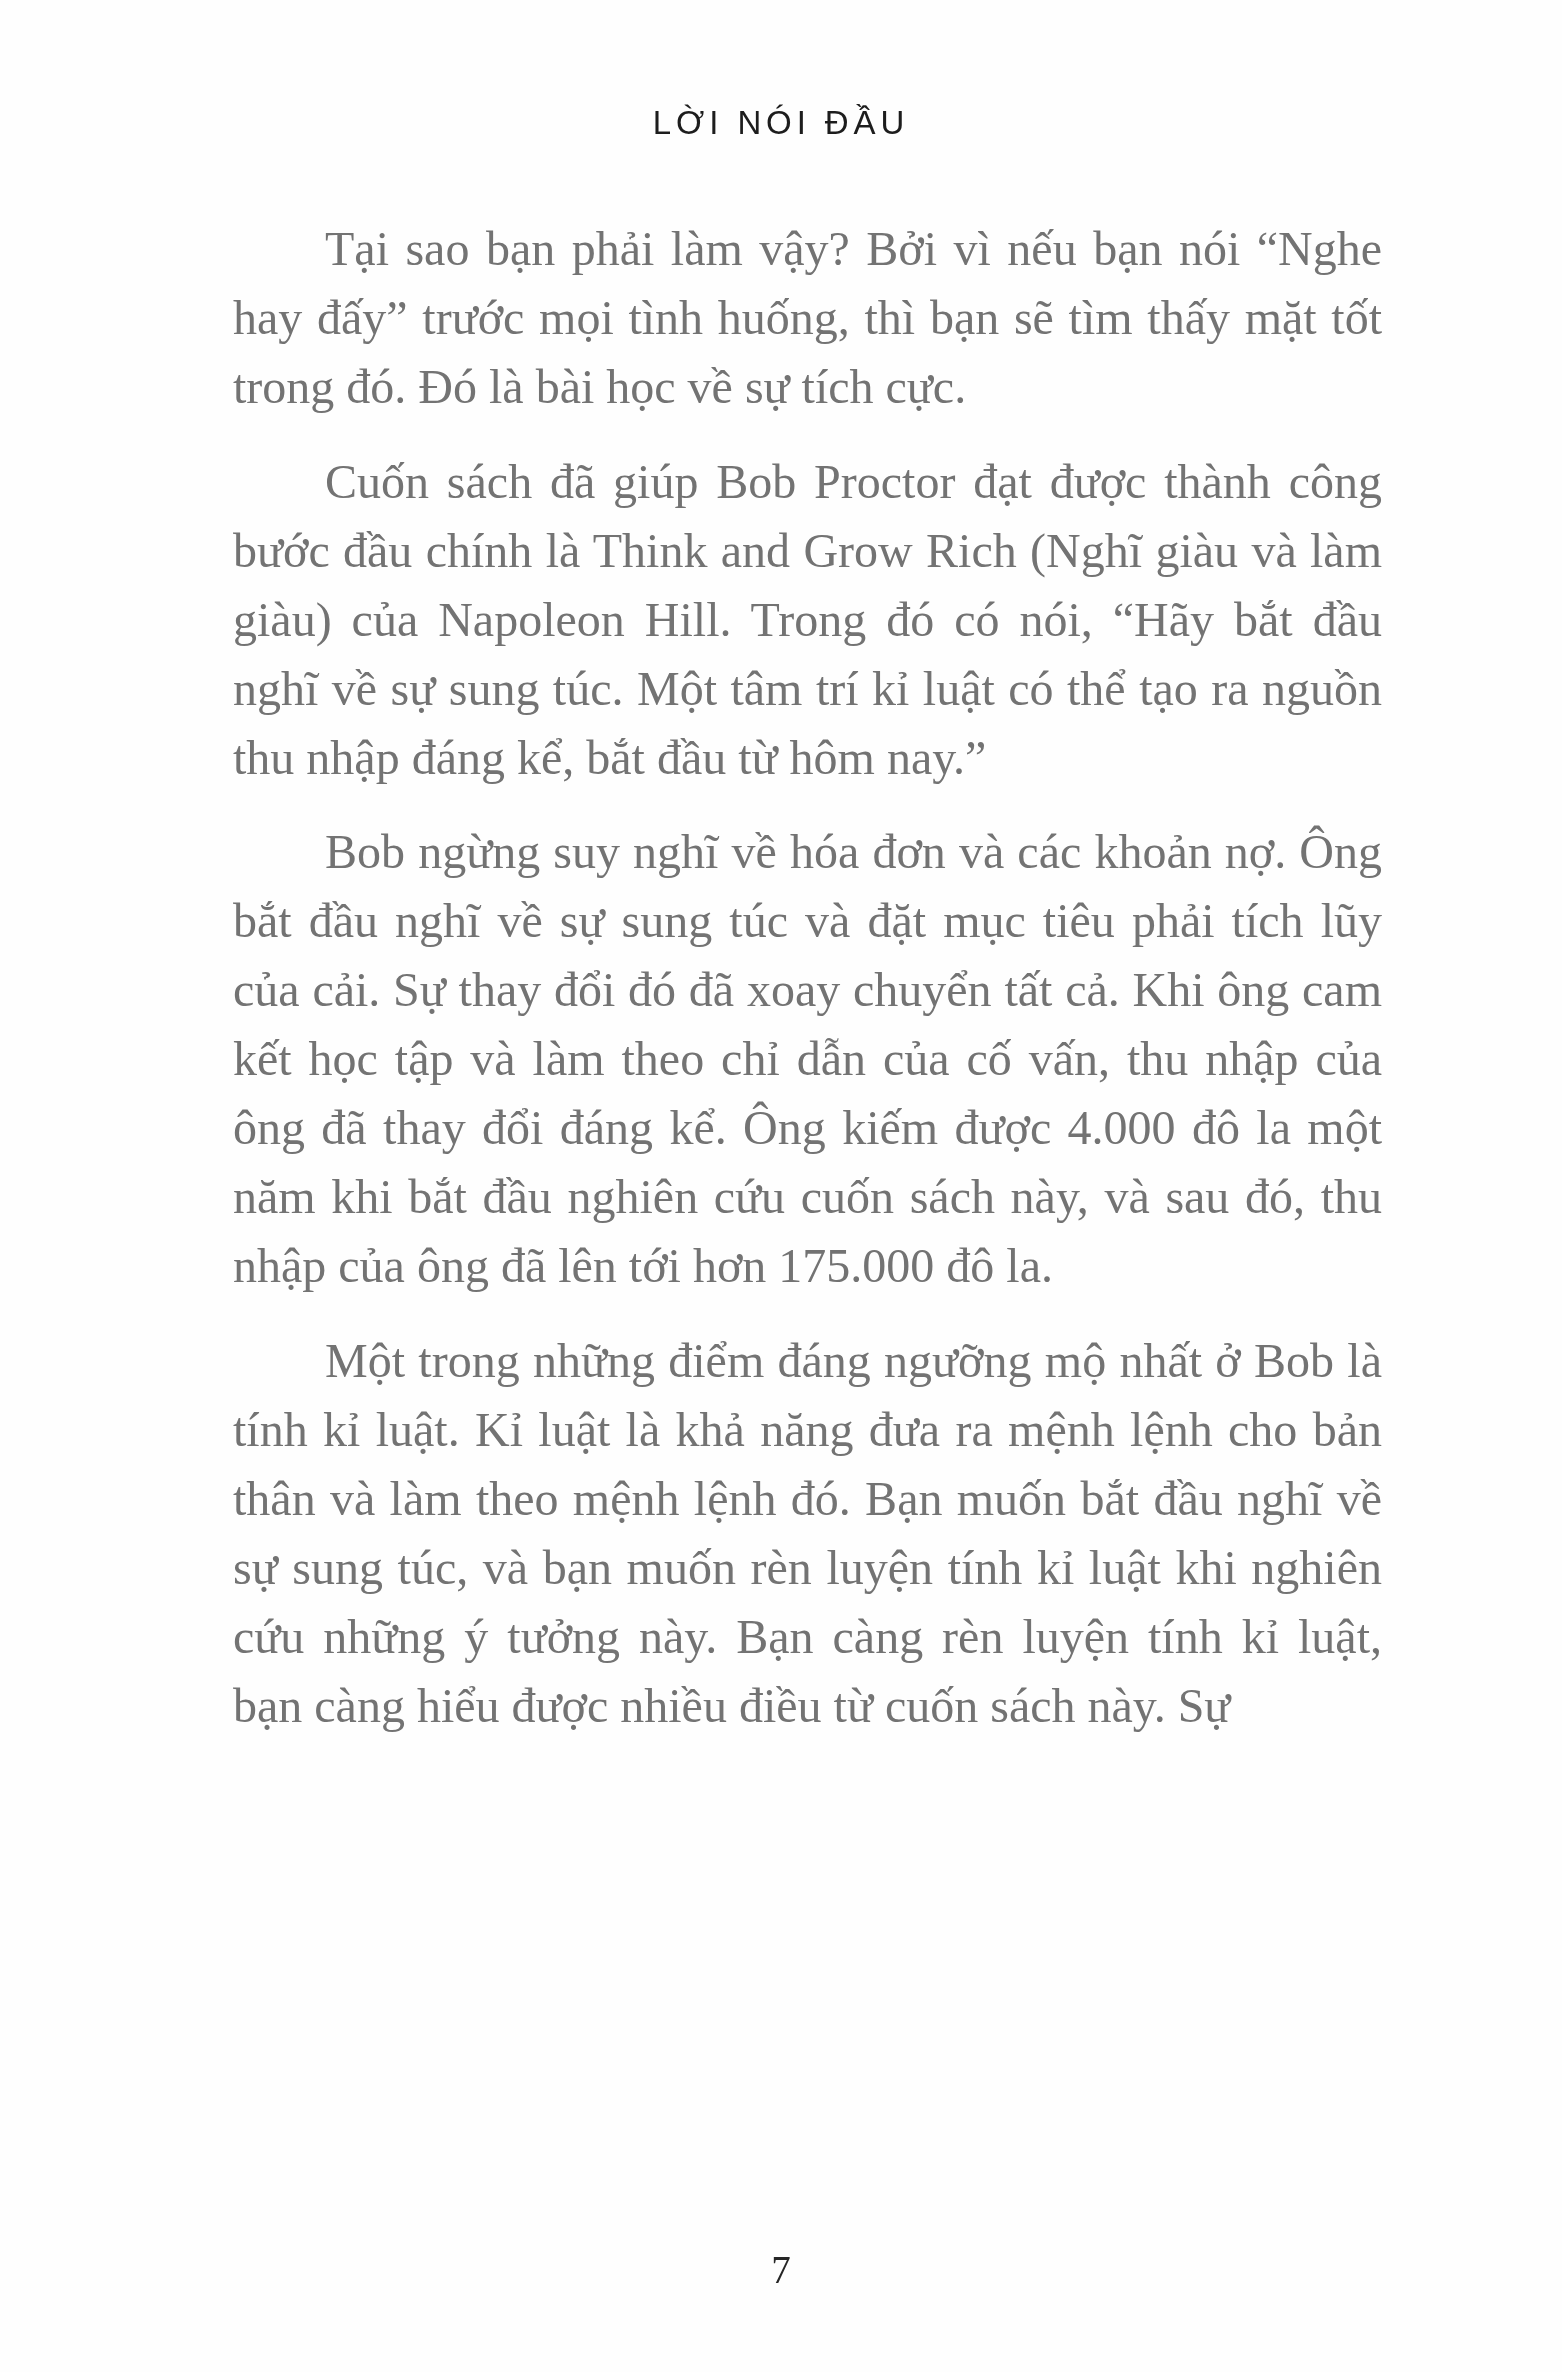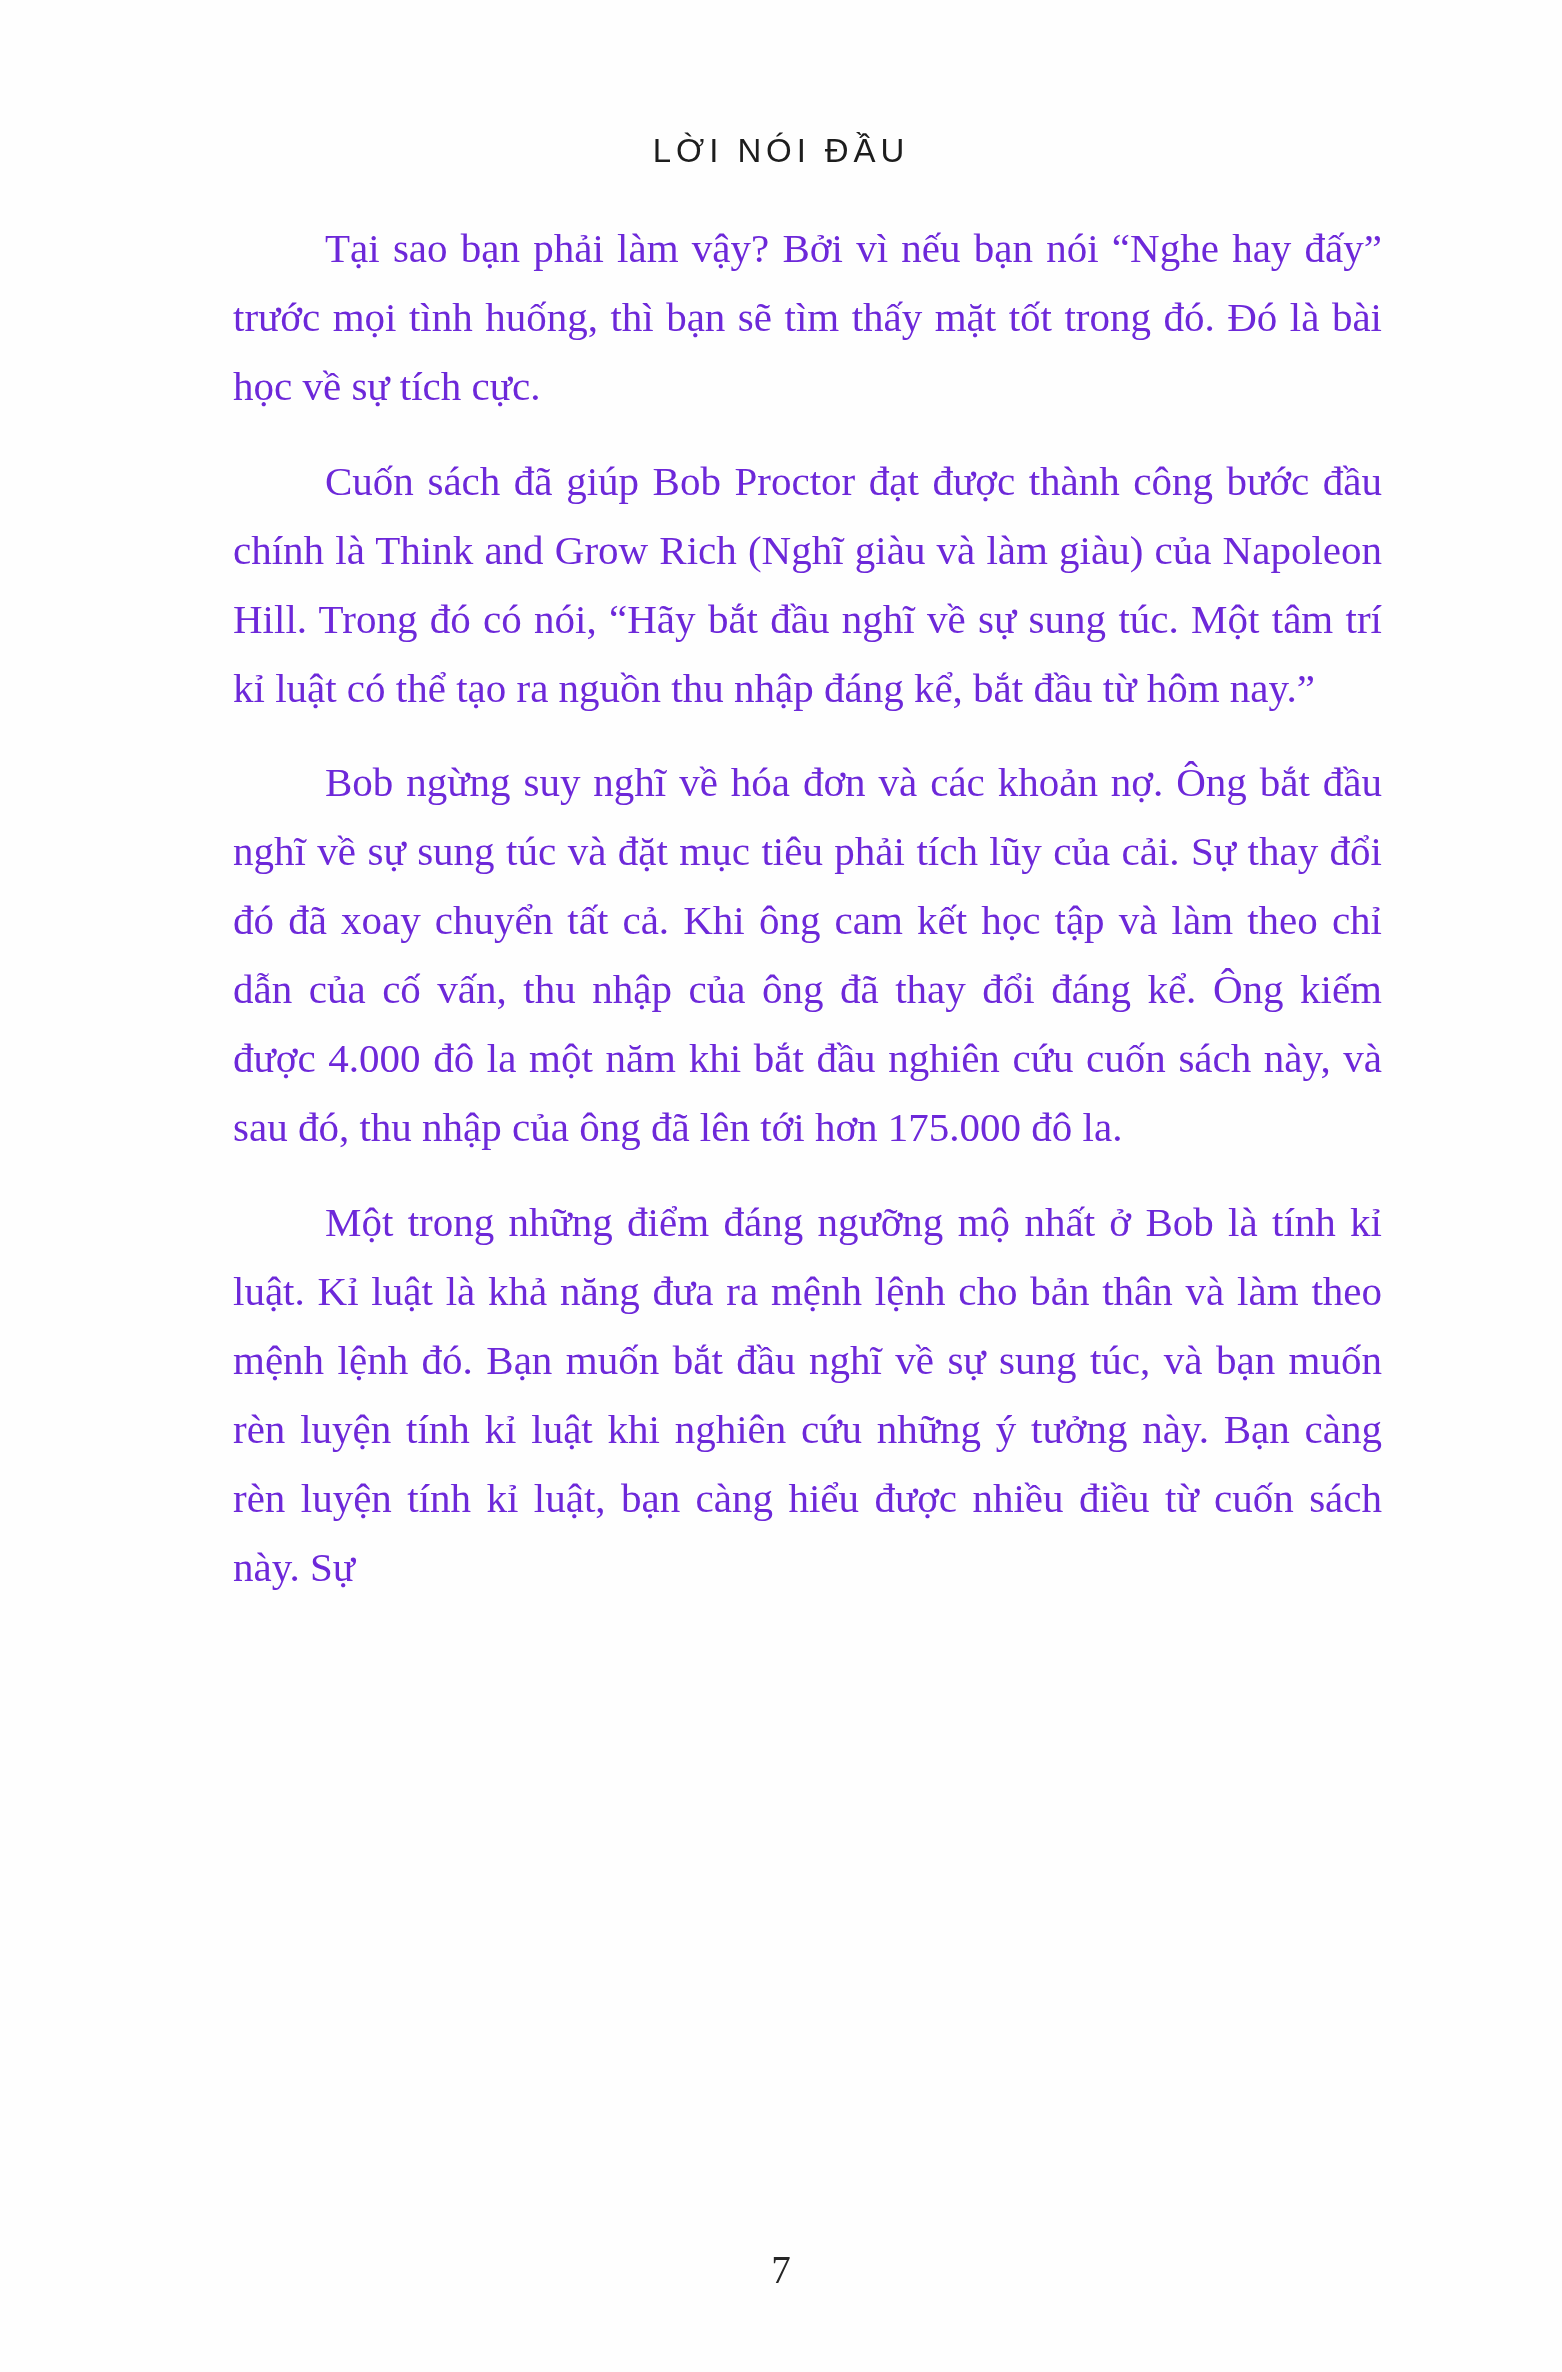--- a/index.html
+++ b/index.html
@@ -12,39 +12,39 @@
     width: 1562px;
     height: 2373px;
     margin: 0 auto;
     background: #fefefe;
     color: #222222;
     font-family: "Liberation Serif", serif;
     overflow: hidden;
   }
   .running-header {
     position: absolute;
-    top: 132px;
+    top: 104px;
     left: 0;
     width: 100%;
     text-align: center;
     font-family: "Liberation Sans", sans-serif;
     font-size: 33px;
     font-weight: 500;
     letter-spacing: 4.9px;
     color: #1d1d1d;
   }
   .body-text {
     position: absolute;
     top: 214px;
     left: 233px;
     width: 1149px;
-    font-size: 41px;
+    font-size: 48px;
     line-height: 69px;
     text-align: justify;
-    color: #6d28d9;
+    color: #737373;
   }
   .body-text p {
     margin: 0 0 25.5px 0;
     text-indent: 92px;
   }
   .italic {
   }
   .page-number {
     position: absolute;
     top: 2247px;

